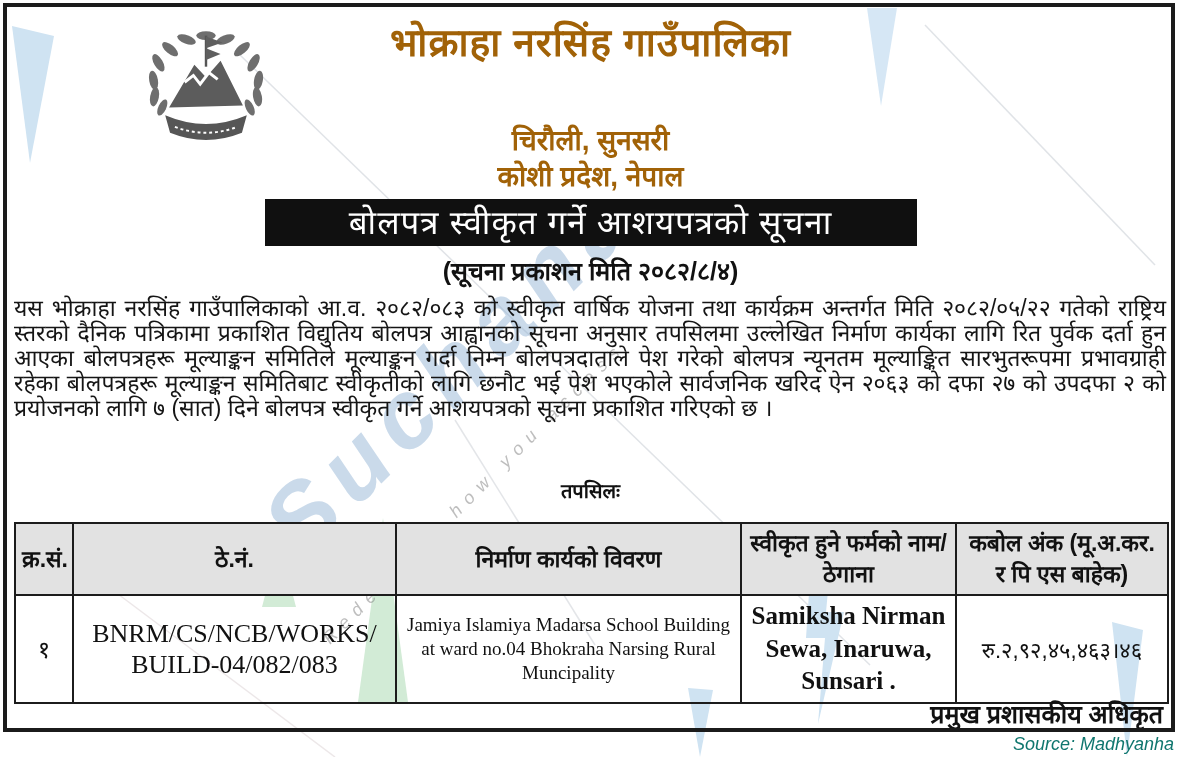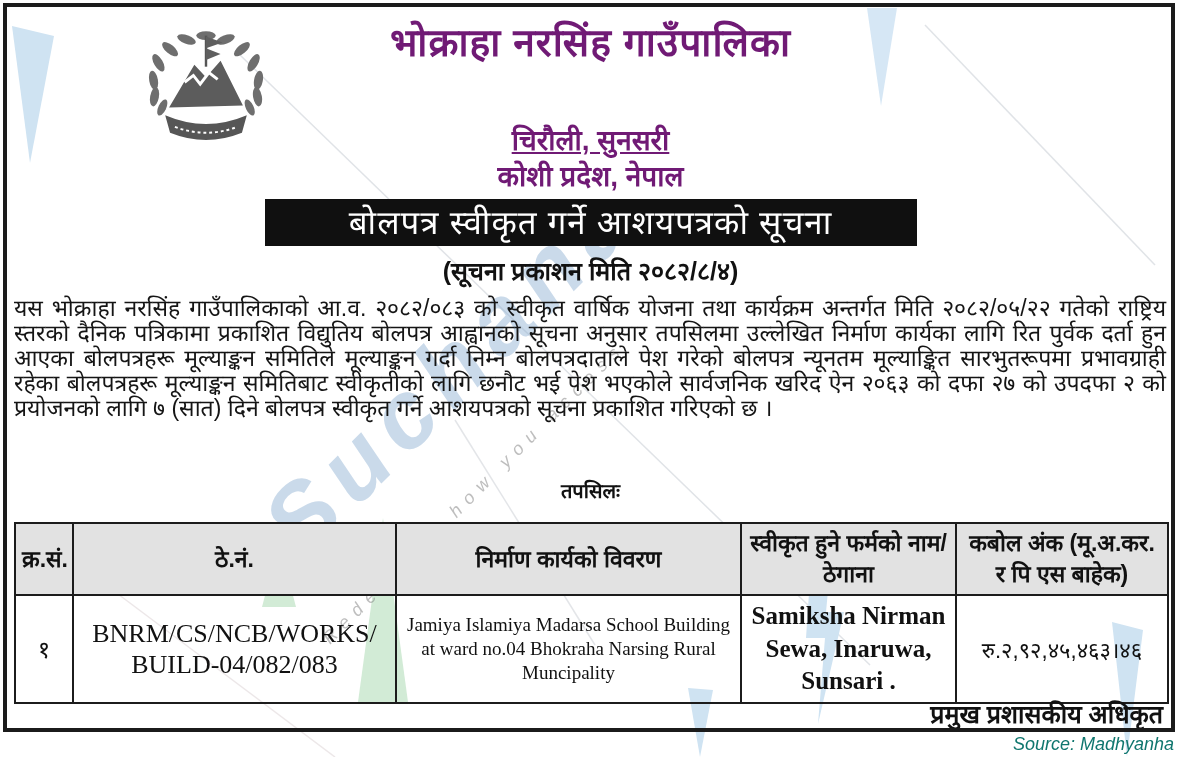--- a/index.html
+++ b/index.html
@@ -13,24 +13,24 @@
   .wm{z-index:0;}
   .content{z-index:1;}
 
   .doc-border{
     position:absolute;left:3px;top:3px;width:1172px;height:729px;
     border:4px solid #1b1b1b;box-sizing:border-box;z-index:2;pointer-events:none;
   }
 
   .emblem{position:absolute;left:138px;top:20px;width:136px;height:140px;}
 
-  .hdr{position:absolute;left:0;width:100%;text-align:center;font-weight:bold;color:#701a75;}
+  .hdr{position:absolute;left:0;width:100%;text-align:center;font-weight:bold;color:#a16207;}
   .hdr-1{top:14px;font-size:39px;letter-spacing:1px;}
   .hdr-2{top:60px;font-size:47px;letter-spacing:1px;}
-  .hdr-3{top:120px;font-size:28px;text-decoration:underline;}
+  .hdr-3{top:120px;font-size:28px;}
   .hdr-4{top:156px;font-size:28px;}
 
   .banner{
     position:absolute;top:199px;left:50%;transform:translateX(-50%);
     width:652px;height:47px;background:#101010;color:#fff;
     font-size:33px;font-weight:normal;text-align:center;line-height:47px;
     letter-spacing:1px;
   }
   .pubdate{position:absolute;top:253px;left:0;width:100%;text-align:center;font-size:25px;font-weight:bold;}
 

